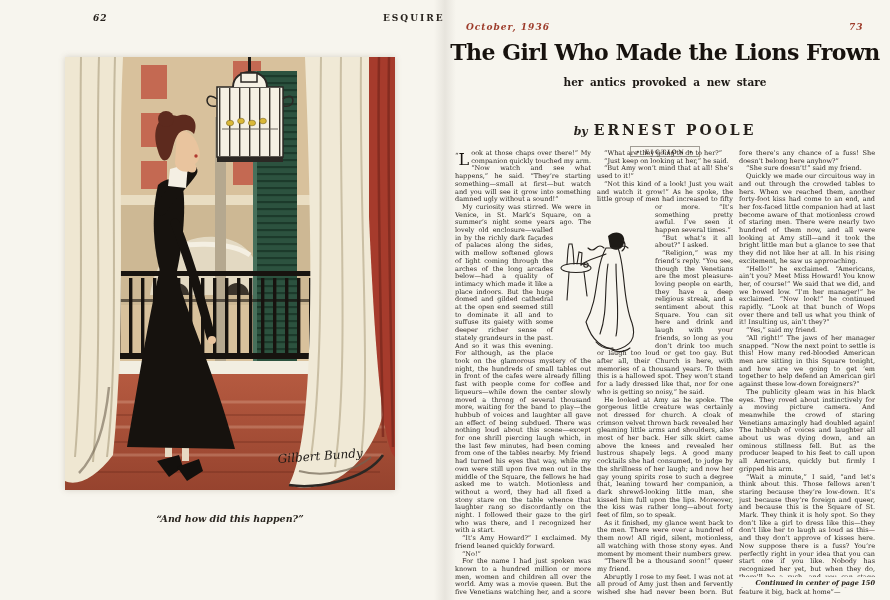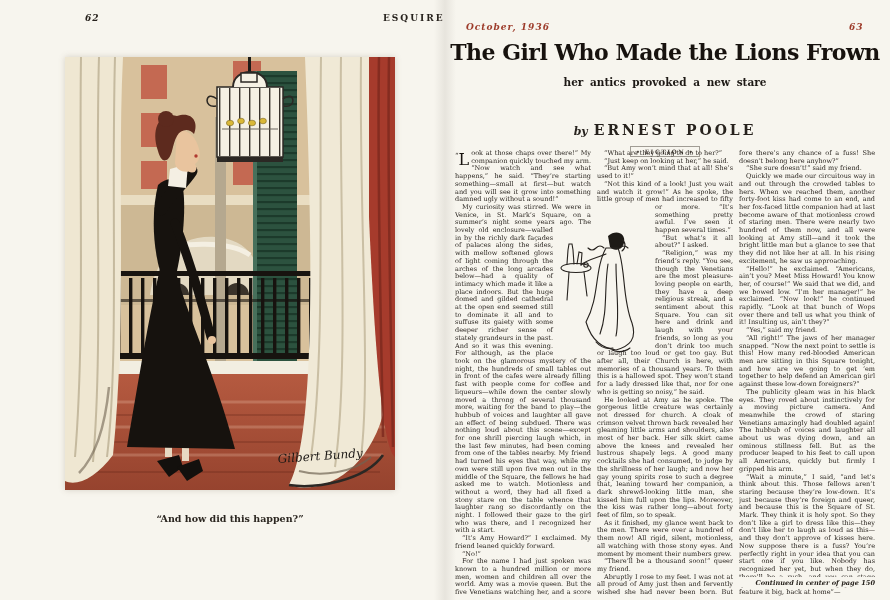--- a/index.html
+++ b/index.html
@@ -35,29 +35,29 @@
   .dc-q { font-size:7px; vertical-align:7px; }
   .wrap-r { float:right; width:38px; height:202px; shape-outside:inset(78px 0 0 0); }
   .wrap-l { float:left; width:52px; height:198px; margin-right:6px; shape-outside:inset(58px 0 0 0); }
   .continued { position:absolute; left:739px; top:577px; width:136px; text-align:right;
                font-size:6.6px; font-style:italic; font-weight:bold; background:#f7f5ee; padding-top:2px; }
 
   
   .illo { position:absolute; left:65px; top:57px; width:330px; height:433px; background:#f0eadb;
           box-shadow:0 0 6px rgba(120,105,85,0.25); }
   .caption { position:absolute; left:65px; top:513px; width:330px; text-align:center;
-             font-size:9.5px; font-weight:bold; color:#2b2620; }
+             font-size:9.5px; font-style:italic; font-weight:bold; color:#2b2620; }
   .sketch { position:absolute; left:556px; top:224px; }
 </style>
 </head>
 <body>
 
 <div class="spread">
 
-  <div class="folio" style="left:38px; top:13px;padding-left:47px;">62</div>
+  <div class="folio" style="left:46px; top:13px;padding-left:47px;">62</div>
   <div class="runhead" style="left:383px; top:13px;">ESQUIRE</div>
 
   <div class="illo">
     <svg width="330" height="433" viewBox="0 0 330 433">
       <defs>
         <pattern id="bars" width="12" height="80" patternUnits="userSpaceOnUse">
           <rect x="4" y="0" width="3.4" height="80" fill="#17130f"></rect>
         </pattern>
         <pattern id="slats" width="44" height="7" patternUnits="userSpaceOnUse">
           <rect width="44" height="2.2" y="4" fill="rgba(8,28,18,0.45)"></rect>
@@ -163,21 +163,21 @@
 
       <text x="213" y="406" font-size="12" font-style="italic" fill="#1c1916" transform="rotate(-4 213 406)">Gilbert Bundy</text>
     </svg>
   </div>
 
   <div class="caption">“And how did this happen?”</div>
 
   <div class="gutter"></div>
 
   <div class="folio red" style="left:466px; top:22px;">October, 1936</div>
-  <div class="folio red" style="left:849px; top:22px;">63</div>
+  <div class="folio red" style="left:849px; top:22px;">73</div>
 
   <h1 class="title">The Girl Who Made the Lions Frown</h1>
   <div class="deck">
     <div>her antics provoked a new stare</div>
   </div>
   <div class="byline">
     <span class="by">by</span><span class="author">ERNEST POOLE</span>
   </div>
   <div class="fictiontag">
     <span>• FICTION •</span>

